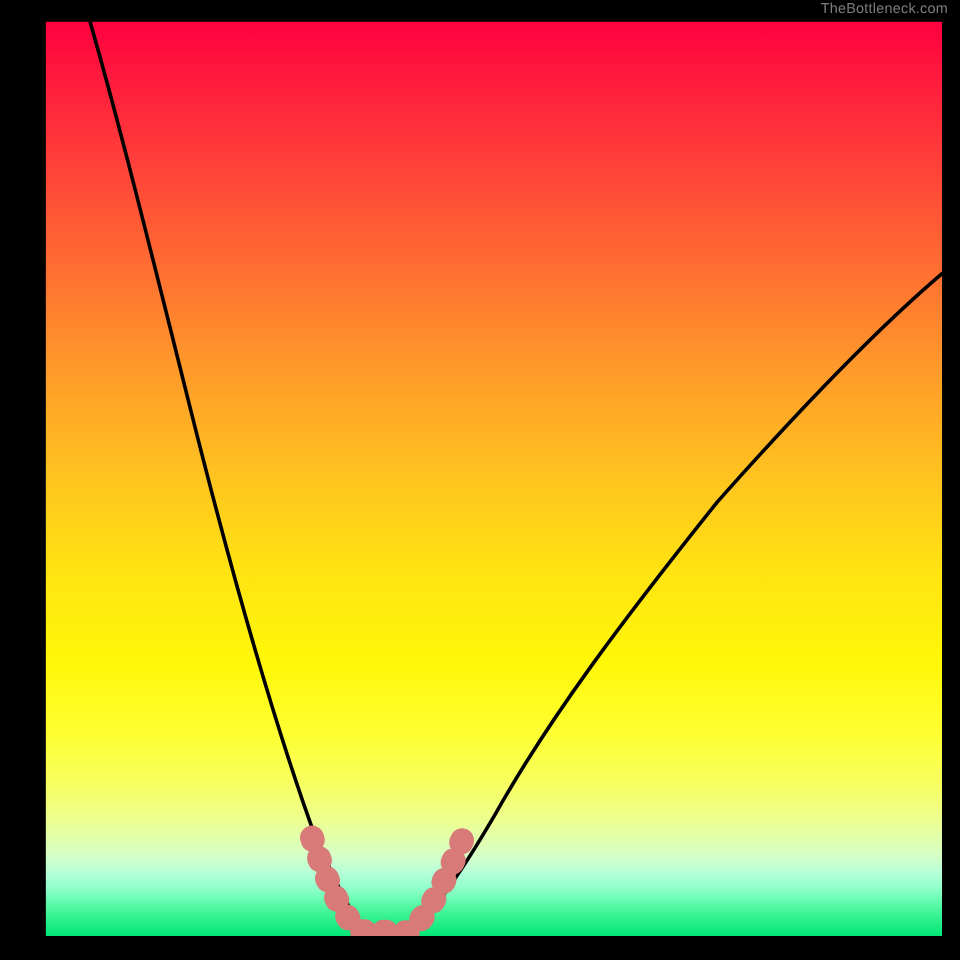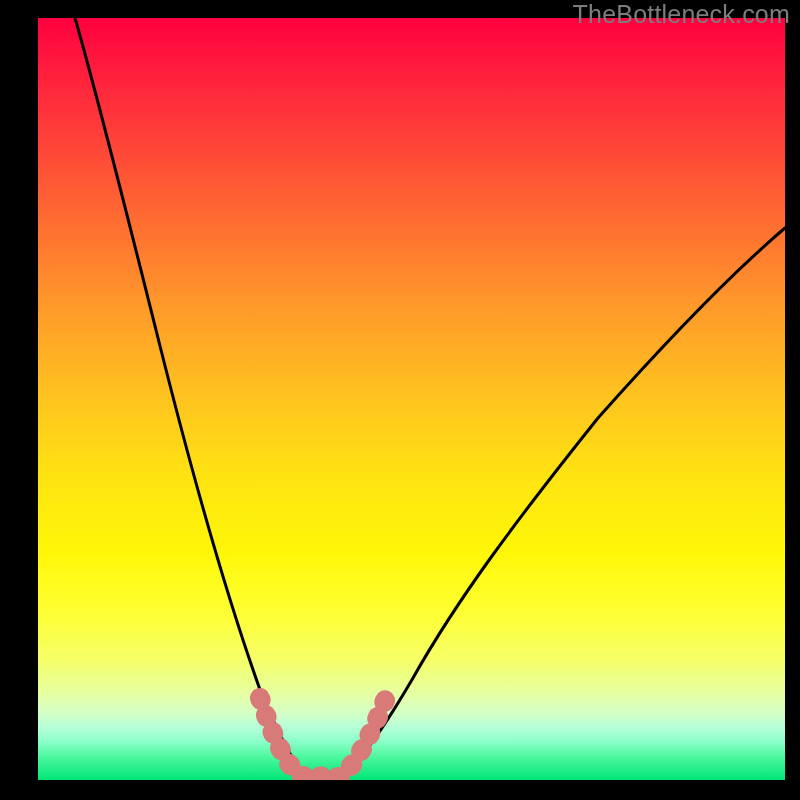--- a/index.html
+++ b/index.html
@@ -52,21 +52,21 @@
     position: absolute;
     inset: 0;
     width: 100%;
     height: 100%;
   }
   .watermark {
     position: absolute;
     top: 0;
     right: 10px;
     color: #7d7d7d;
-    font-size: 25px;
+    font-size: 12px;
     letter-spacing: 0.2px;
     user-select: none;
   }
 </style>
 </head>
 <body>
 
 <div class="stage">
 
   <div class="plot-rect">

